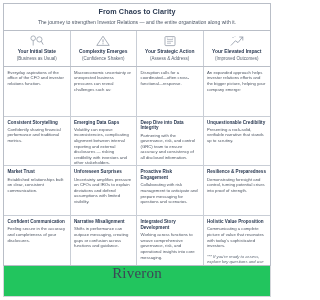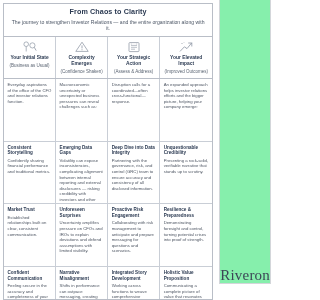--- a/index.html
+++ b/index.html
@@ -14,21 +14,21 @@
     font-family: "Liberation Sans", sans-serif;
     color: #2f3640;
   }
   .page {
     width: 274px;
     height: 300px;
     position: relative;
     box-sizing: border-box;
     background: #ffffff;
     display: flex;
-    flex-direction: row;
+    flex-direction: column;
   }
   .frame {
     margin: 3px 3px 0 3px;
     border: 1px solid #b9bec7;
     background: #ffffff;
     flex: 1 1 auto;
     display: flex;
     flex-direction: column;
     overflow: hidden;
   }
@@ -123,25 +123,25 @@
   .cell-note {
     font-size: 4.2px;
     color: #5a6472;
     font-style: italic;
     line-height: 1.32;
     margin-top: 5px;
   }
   
   .footer {
     flex: 0 0 30px;
-    background: #86efac;
-    display: flex;
-    align-items: flex-end;
+    background: #22c55e;
+    display: flex;
+    align-items: flex-start;
     justify-content: center;
-    margin: 0 3px 16px 3px;
+    margin: 0 3px 3px 3px;
     border: 1px solid #d3d6da;
     border-top: none;
   }
   .logo {
     font-family: "Liberation Serif", serif;
     font-size: 15px;
     color: #3c4656;
     letter-spacing: 0.2px;
     line-height: 1;
   }

